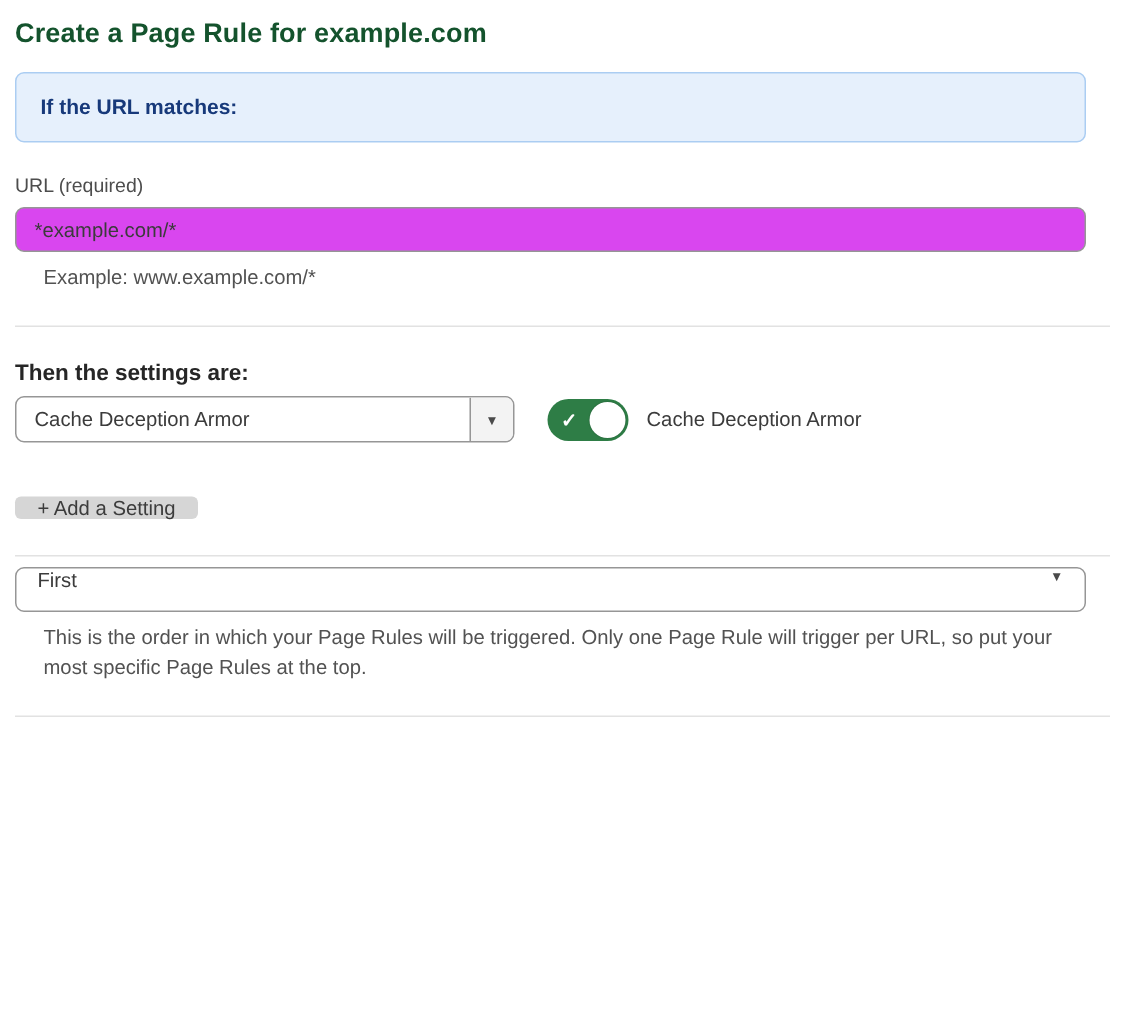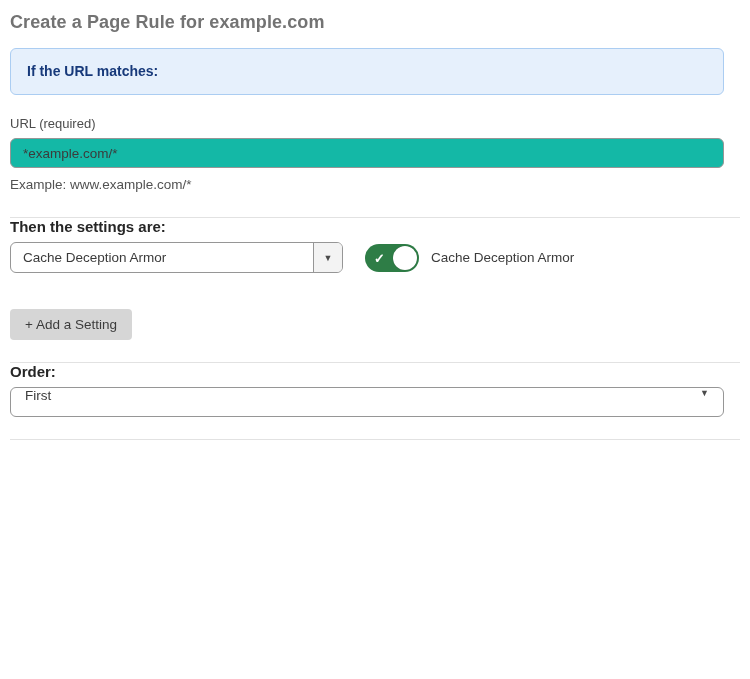--- a/index.html
+++ b/index.html
@@ -8,21 +8,21 @@
     font-family: "Liberation Sans", sans-serif;
     width: 750px;
     min-height: 679px;
     color: #303030;
   }
   .page { padding: 12px 26px 20px 10px; }
 
   .page-title {
     font-size: 18px;
     font-weight: bold;
-    color: #737373;
+    color: #14532d;
     letter-spacing: .1px;
   }
 
   
   .info-box {
     margin-top: 15px;
     background: #e6f0fc;
     border: 1px solid #abcdf2;
     border-radius: 6px;
     padding: 10px 16px 11px 16px;
@@ -32,44 +32,45 @@
   }
   .info-heading { font-weight: bold; color: #17397a; }
   .info-link {
     color: #2d6cd0;
     text-decoration: underline;
     cursor: pointer;
   }
 
   
   .field-label { margin-top: 21px; font-size: 13px; color: #4d4d4d; }
-  .helper { margin-top: 7px; font-size: 13.5px; color: #525252; line-height: 20px; }
+  .helper { margin-top: 7px; font-size: 13.5px; color: #525252; line-height: 20px; margin-left: 19px; }
 
   
   .text-input {
     margin-top: 7px;
     width: 100%;
     height: 30px;
     border: 1px solid #969696;
     border-radius: 6px;
     padding: 0 12px;
     font-family: "Liberation Sans", sans-serif;
     font-size: 13.5px;
     color: #3b3b3b;
-    background: #14b8a6;
+    background: #d946ef;
     display: block;
   }
 
   .divider {
     border: none;
     border-top: 1px solid #e2e2e2;
     margin: 22px -16px 0 0;
   }
 
   .section-heading {
+    margin-top: 22px;
     font-size: 15px;
     font-weight: bold;
     color: #262626;
   }
 
   
   .setting-row { margin-top: 7px; display: flex; align-items: center; }
   .combo {
     width: 333px;
     height: 31px;
@@ -127,21 +128,21 @@
     width: 24px;
     height: 24px;
     background: #ffffff;
     border-radius: 50%;
     box-shadow: 0 0 1px rgba(0,0,0,.35);
   }
   .toggle-label { margin-left: 12px; font-size: 13.5px; color: #3b3b3b; }
 
   
   .gray-btn {
-    height: 31px;
+    height: 15px;
     background: #d6d6d6;
     border: none;
     border-radius: 4px;
     padding: 0 15px;
     font-family: "Liberation Sans", sans-serif;
     font-size: 13.5px;
     color: #3c3c3c;
     cursor: pointer;
   }
   .add-setting { margin-top: 36px; display: inline-block; }
@@ -195,26 +196,26 @@
       <span class="check">✓</span>
       <span class="knob"></span>
     </div>
     <span class="toggle-label">Cache Deception Armor</span>
   </div>
 
   <button class="gray-btn add-setting">+ Add a Setting</button>
 
   <hr class="divider">
 
-  <div class="section-heading">Order:</div>
 
 
   <div class="select">
     <span>First</span>
     <span class="arrow">▼</span>
   </div>
 
+  <div class="helper">This is the order in which your Page Rules will be triggered. Only one Page Rule will trigger per URL, so put your most specific Page Rules at the top.</div>
 
   <hr class="divider">
 
   
 
 </div>
 
 </body></html>

